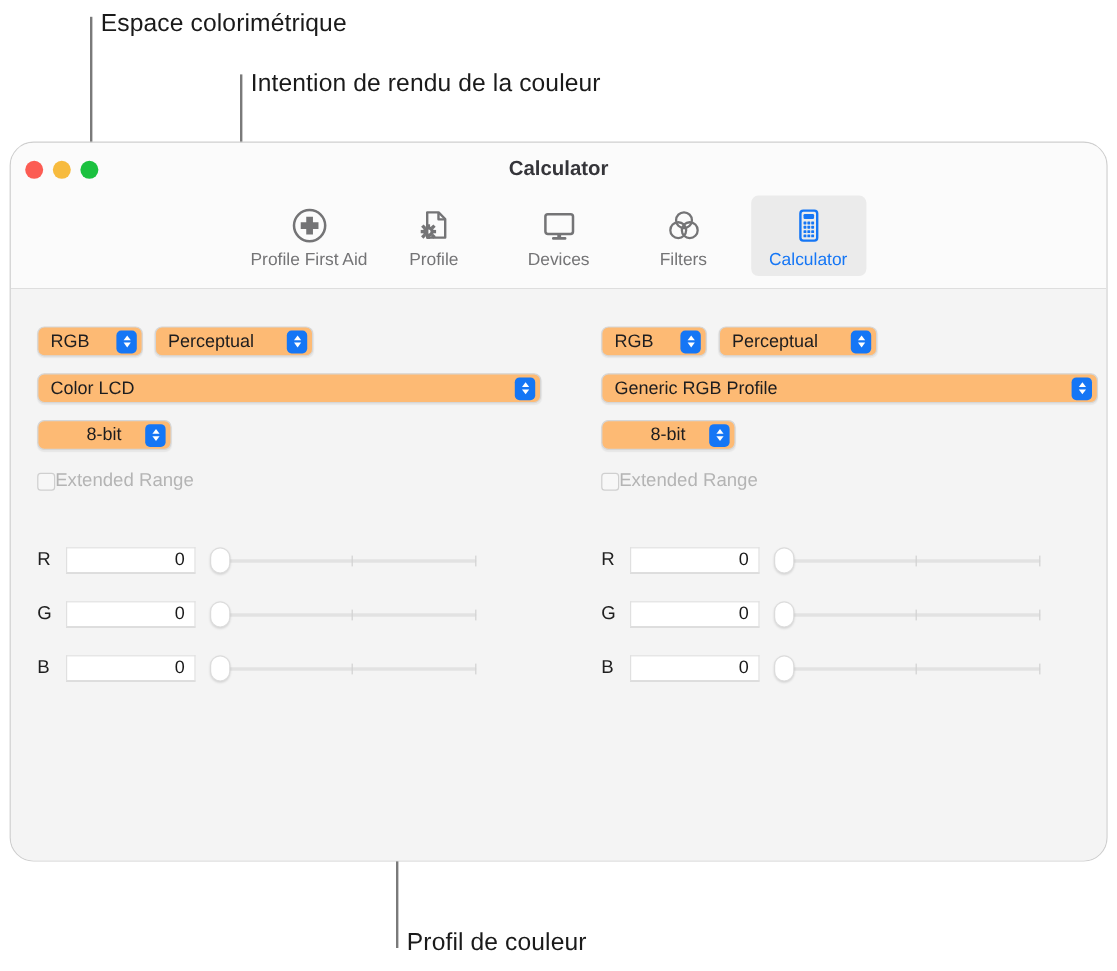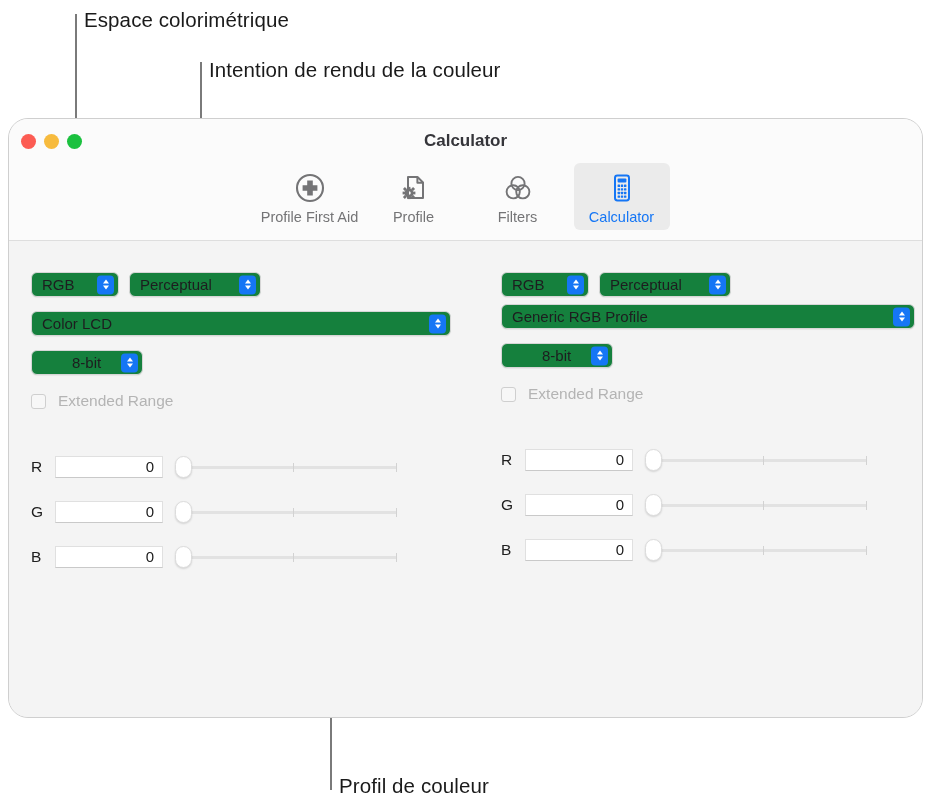--- a/index.html
+++ b/index.html
@@ -79,21 +79,21 @@
   .panel.left  { left: 22px;  width: 420px; }
   .panel.right { left: 492px; width: 400px; }
 
   .row-top { display: flex; gap: 10px; margin-top: 31px; }
 
   
   .popup {
     position: relative;
     display: inline-flex; align-items: center;
     height: 25px;
-    background: #15803d;
+    background: #fdba74;
     border: 1px solid #d6d6d6;
     border-radius: 6px;
     box-shadow: 0 1px 1px rgba(0,0,0,.06);
     padding: 0 32px 0 10px;
     font-size: 15px; color: #1d1d1f;
     white-space: nowrap;
     cursor: default;
   }
   .popup .chev {
     position: absolute; right: 4px; top: 50%; transform: translateY(-50%);
@@ -109,24 +109,24 @@
     border-left: 3.5px solid transparent;
     border-right: 3.5px solid transparent;
   }
   .popup .chev i.up   { border-bottom: 4px solid #fff; }
   .popup .chev i.down { border-top: 4px solid #fff; }
 
   .popup.space  { width: 88px; }
   .popup.intent { width: 132px; }
   .popup.depth  { width: 112px; margin-top: 14px; padding-left: 40px; }
   .popup.profile{ width: 100%; margin-top: 14px; }
-  .panel.right .popup.profile { width: 414px; margin-top: 7px; }
+  .panel.right .popup.profile { width: 414px; }
 
   .checkrow {
-    display: flex; align-items: center; gap: 12px;
+    display: flex; align-items: center; gap: 0;
     margin-top: 17px;
   }
   .checkbox {
     width: 15px; height: 15px;
     border: 1px solid #cfcfcf; border-radius: 3px;
     background: #f7f7f7;
   }
   .checklabel { font-size: 15.5px; color: #b4b4b4; }
 
   
@@ -221,20 +221,30 @@
                 <rect x="5.6" y="15.6" width="2.8" height="3.1" transform="rotate(-45 7 17.1)"></rect>
                 <rect x="13.6" y="23.3" width="2.8" height="3.1" transform="rotate(-45 15 24.8)"></rect>
                 <rect x="13.6" y="15.6" width="2.8" height="3.1" transform="rotate(45 15 17.1)"></rect>
                 <rect x="5.6" y="23.3" width="2.8" height="3.1" transform="rotate(45 7 24.8)"></rect>
               </g>
             </svg>
           </span>
           <span class="tb-label">Profile</span>
         </div>
 
+        <div class="tb-item">
+          <span class="tb-icon">
+            <svg width="32" height="32" viewBox="0 0 32 32">
+              <rect x="4.5" y="6.5" width="23" height="16.5" rx="2" fill="none" stroke="#747476" stroke-width="2.1"></rect>
+              <rect x="14.4" y="23" width="3.2" height="3.4" fill="#747476"></rect>
+              <rect x="10" y="25.6" width="12" height="2.1" rx="1" fill="#747476"></rect>
+            </svg>
+          </span>
+          <span class="tb-label">Devices</span>
+        </div>
 
         <div class="tb-item">
           <span class="tb-icon">
             <svg width="32" height="32" viewBox="0 0 32 32">
               <g fill="none" stroke="#747476" stroke-width="1.9">
                 <circle cx="16" cy="11.5" r="6.6"></circle>
                 <circle cx="11.2" cy="19.8" r="6.6"></circle>
                 <circle cx="20.8" cy="19.8" r="6.6"></circle>
               </g>
             </svg>

